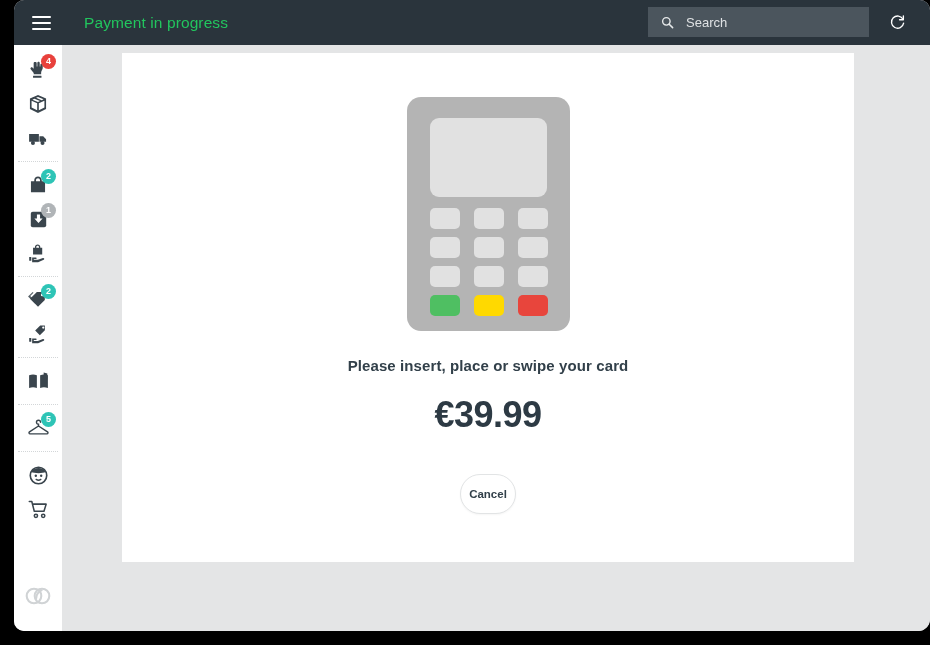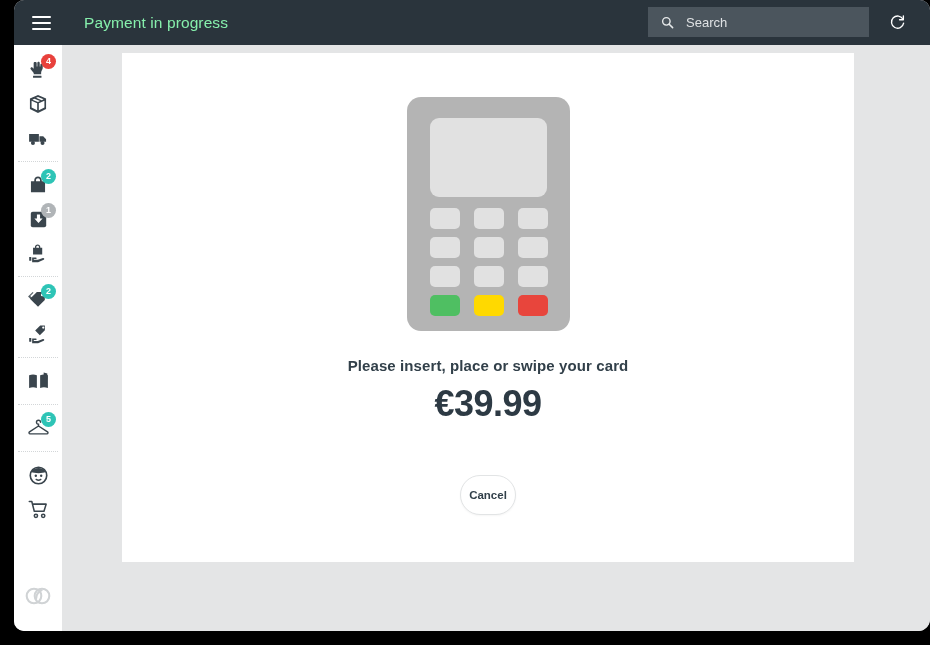--- a/index.html
+++ b/index.html
@@ -46,21 +46,21 @@
   }
   #hamburger-btn span {
     display: block;
     width: 19px;
     height: 2px;
     background: #ffffff;
     margin: 2px 0;
     border-radius: 1px;
   }
   #page-title {
-    color: #86efac;
+    color: #22c55e;
     font-size: 15.5px;
     margin-left: 24px;
     letter-spacing: 0.1px;
     white-space: nowrap;
   }
   #search-wrap {
     position: absolute;
     left: 634px;
     top: 7px;
     width: 221px;
@@ -191,28 +191,28 @@
     margin-top: 44px;
   }
   #prompt-text {
     margin-top: 22px;
     font-size: 15px;
     font-weight: bold;
     color: #32404a;
     letter-spacing: 0.1px;
   }
   #amount-text {
-    margin-top: 9px;
+    margin-top: 20px;
     font-size: 36px;
     font-weight: bold;
     color: #2d3a44;
     letter-spacing: -0.5px;
   }
   #cancel-button {
-    margin-top: 50px;
+    margin-top: 38px;
     width: 56px;
     height: 40px;
     border-radius: 22px;
     border: 1px solid #e2e4e5;
     background: #ffffff;
     color: #32404a;
     font-size: 11.5px;
     font-weight: bold;
     font-family: "Liberation Sans", sans-serif;
     cursor: pointer;

